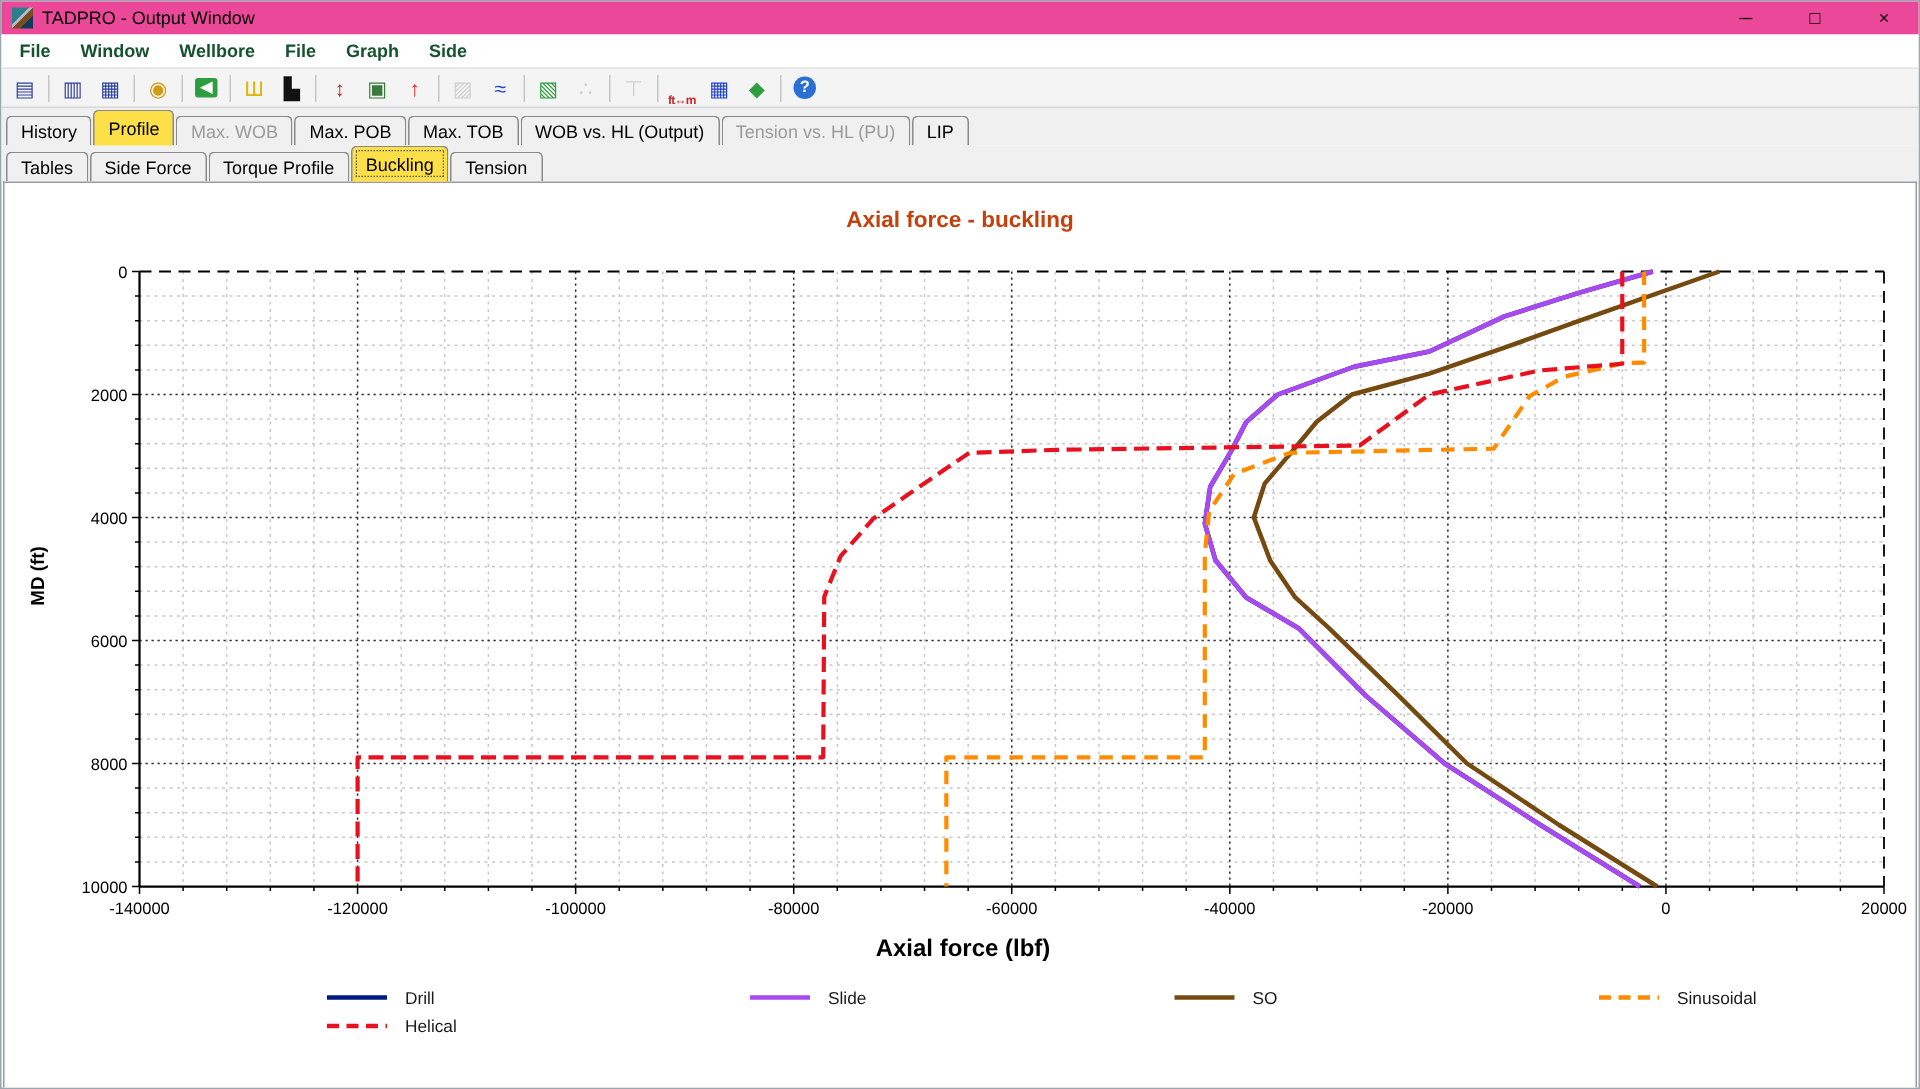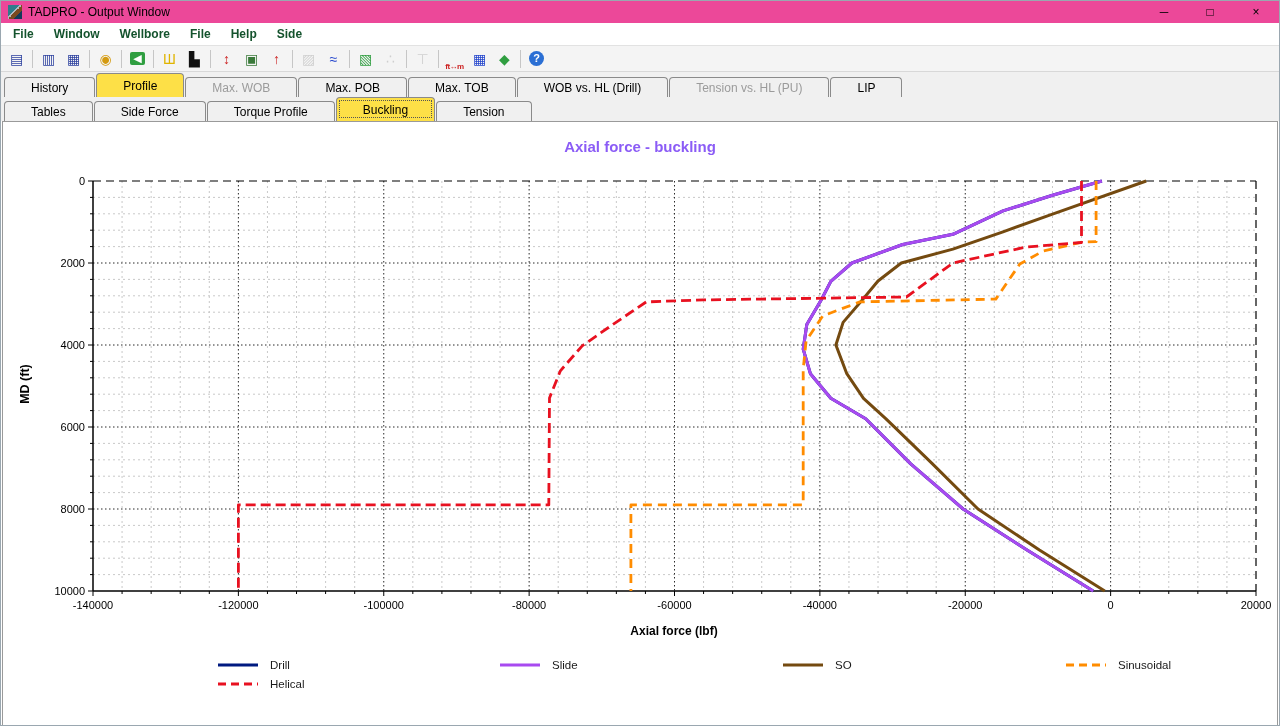--- a/index.html
+++ b/index.html
@@ -24,51 +24,51 @@
   .tbtn .glyph{display:block;}
   .tbtn.text-glyph{font-size:8px;font-weight:bold;letter-spacing:-0.5px;}
   .tbtn.disabled{opacity:.4;filter:grayscale(1);}
   .tbtn.round .glyph{width:15px;height:15px;border-radius:50%;display:flex;align-items:center;justify-content:center;font-size:11px;font-weight:bold;}
   .tsep{width:1px;height:18px;background:#c6c6c6;margin:0 3px;flex:0 0 auto;}
   
   .tabrow{display:flex;align-items:flex-end;background:#f0f0f0;padding-left:3px;flex:0 0 auto;}
   .tabs1{height:25px;}
   .tabs2{height:24px;}
   .tab{font-size:12px;color:#000;background:#f0f0f0;border:1px solid #8a8a8a;border-bottom:none;border-radius:4px 4px 0 0;
-       padding:0 26px;height:20px;display:flex;align-items:center;margin-right:1px;box-sizing:border-box;white-space:nowrap;}
+       padding:0 9px;height:20px;display:flex;align-items:center;margin-right:1px;box-sizing:border-box;white-space:nowrap;}
   .tab.active{height:24px;background:#fde047;position:relative;z-index:2;}
   .tab.focused{outline:1px dotted #555;outline-offset:-4px;}
   .tab.disabled{color:#9b9b9b;}
   
   .content{position:relative;flex:1 1 auto;background:#fff;border:1px solid #9a9a9a;border-bottom:none;margin:0 1px;}
-  .chart-title{position:absolute;top:16px;left:0;width:100%;text-align:center;font-size:15px;font-weight:bold;color:#8b5cf6;}
+  .chart-title{position:absolute;top:16px;left:0;width:100%;text-align:center;font-size:15px;font-weight:bold;color:#c2410c;}
   .y-axis-label{position:absolute;left:22px;top:262px;transform:translate(-50%,-50%) rotate(-90deg);
        font-size:12.5px;font-weight:bold;white-space:nowrap;color:#000;}
-  .x-axis-label{position:absolute;top:502px;left:671px;transform:translateX(-50%);font-size:12px;font-weight:bold;color:#000;}
+  .x-axis-label{position:absolute;top:502px;left:639px;transform:translateX(-50%);font-size:16px;font-weight:bold;color:#000;}
   #chart{position:absolute;top:0;left:0;}
 </style>
 </head>
 <body>
 
 <div class="window">
   <div class="titlebar">
     <div class="app-icon"></div>
     <span class="title-text">TADPRO - Output Window</span>
     <div class="win-controls" id="win-controls">
         <div class="win-btn">─</div>
         <div class="win-btn">□</div>
         <div class="win-btn">×</div>
       </div>
   </div>
   <div class="menubar" id="menubar">
       <span class="menu-item">File</span>
       <span class="menu-item">Window</span>
       <span class="menu-item">Wellbore</span>
       <span class="menu-item">File</span>
-      <span class="menu-item">Help</span>
+      <span class="menu-item">Graph</span>
       <span class="menu-item">Side</span>
     </div>
   <div class="toolbar" id="toolbar">
       <div class="tbtn">
         <span class="glyph" style="color: rgb(43, 63, 158);">▤</span>
       </div>
       <div class="tsep"></div>
       <div class="tbtn">
         <span class="glyph" style="color: rgb(43, 63, 158);">▥</span>
       </div>
@@ -132,21 +132,21 @@
       <div class="tbtn round">
         <span class="glyph" style="color: rgb(255, 255, 255); background: rgb(43, 111, 212);">?</span>
       </div>
     </div>
   <div class="tabrow tabs1" id="tabs1">
       <div class="tab">History</div>
       <div class="tab active">Profile</div>
       <div class="tab disabled">Max. WOB</div>
       <div class="tab">Max. POB</div>
       <div class="tab">Max. TOB</div>
-      <div class="tab">WOB vs. HL (Drill)</div>
+      <div class="tab">WOB vs. HL (Output)</div>
       <div class="tab disabled">Tension vs. HL (PU)</div>
       <div class="tab">LIP</div>
     </div>
   <div class="tabrow tabs2" id="tabs2">
       <div class="tab">Tables</div>
       <div class="tab">Side Force</div>
       <div class="tab">Torque Profile</div>
       <div class="tab active focused">Buckling</div>
       <div class="tab">Tension</div>
     </div>

